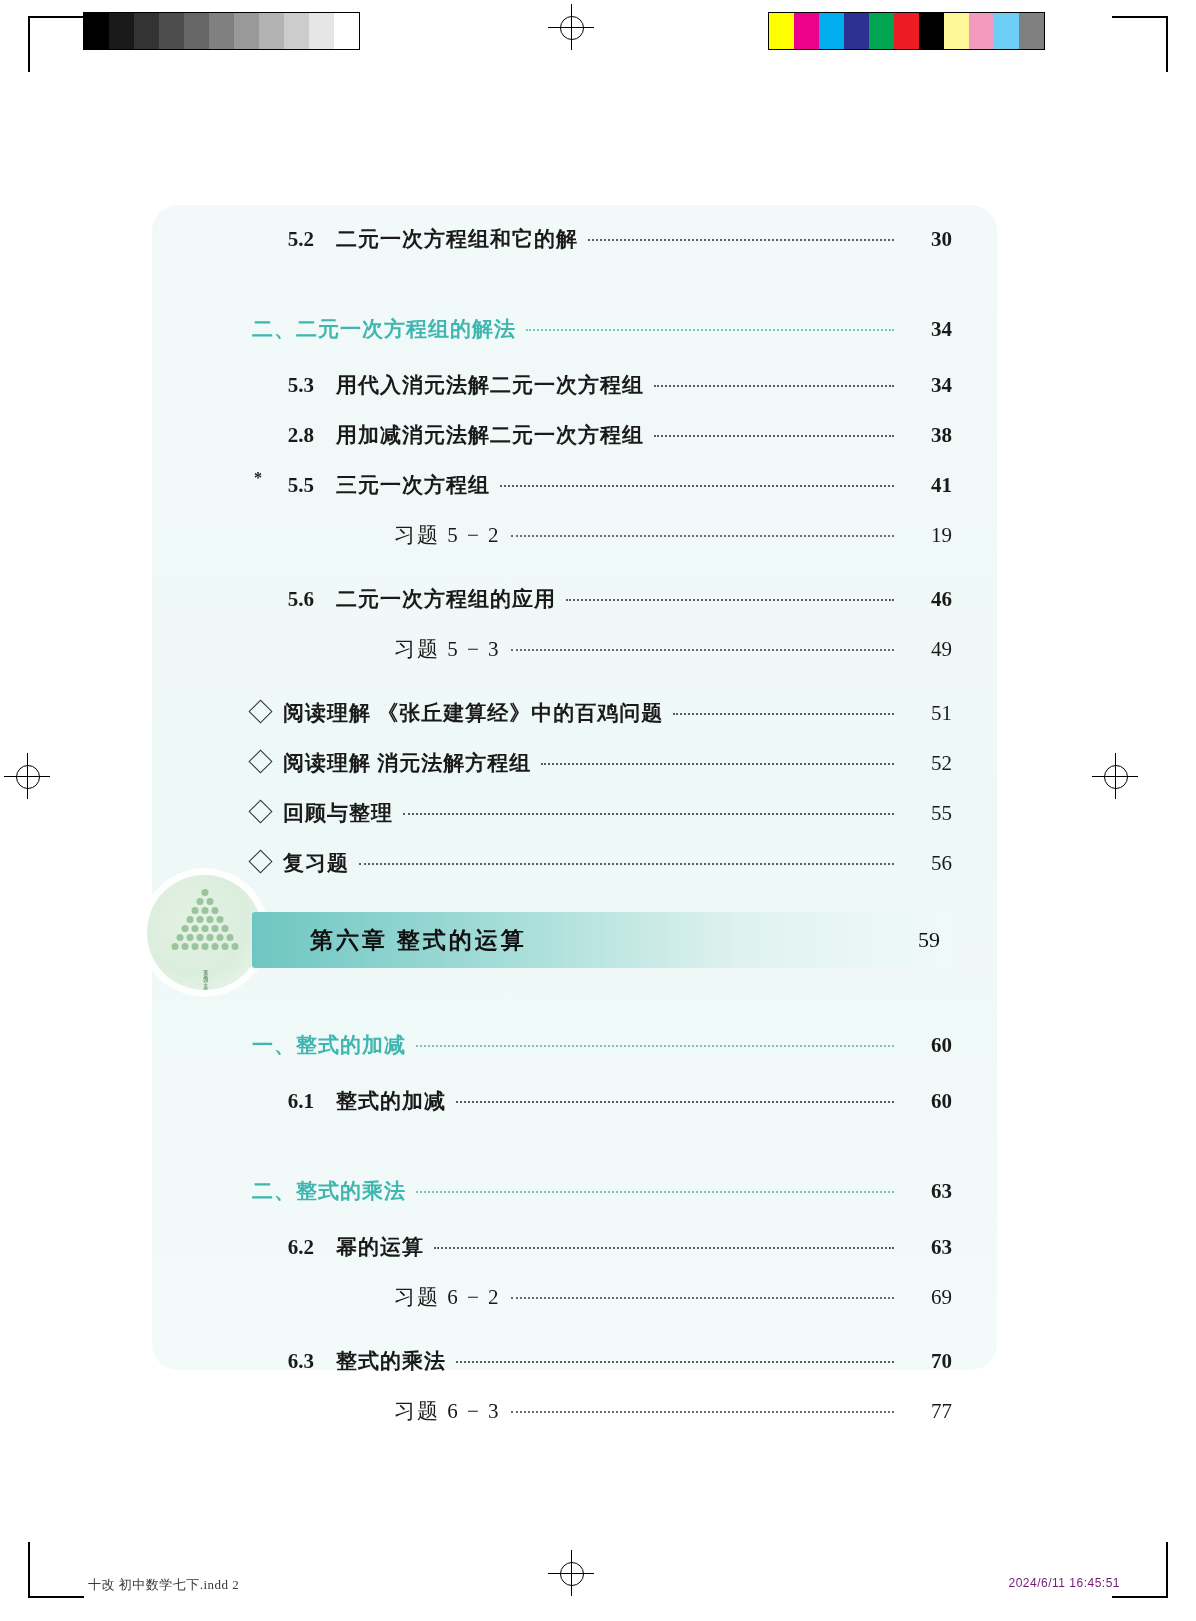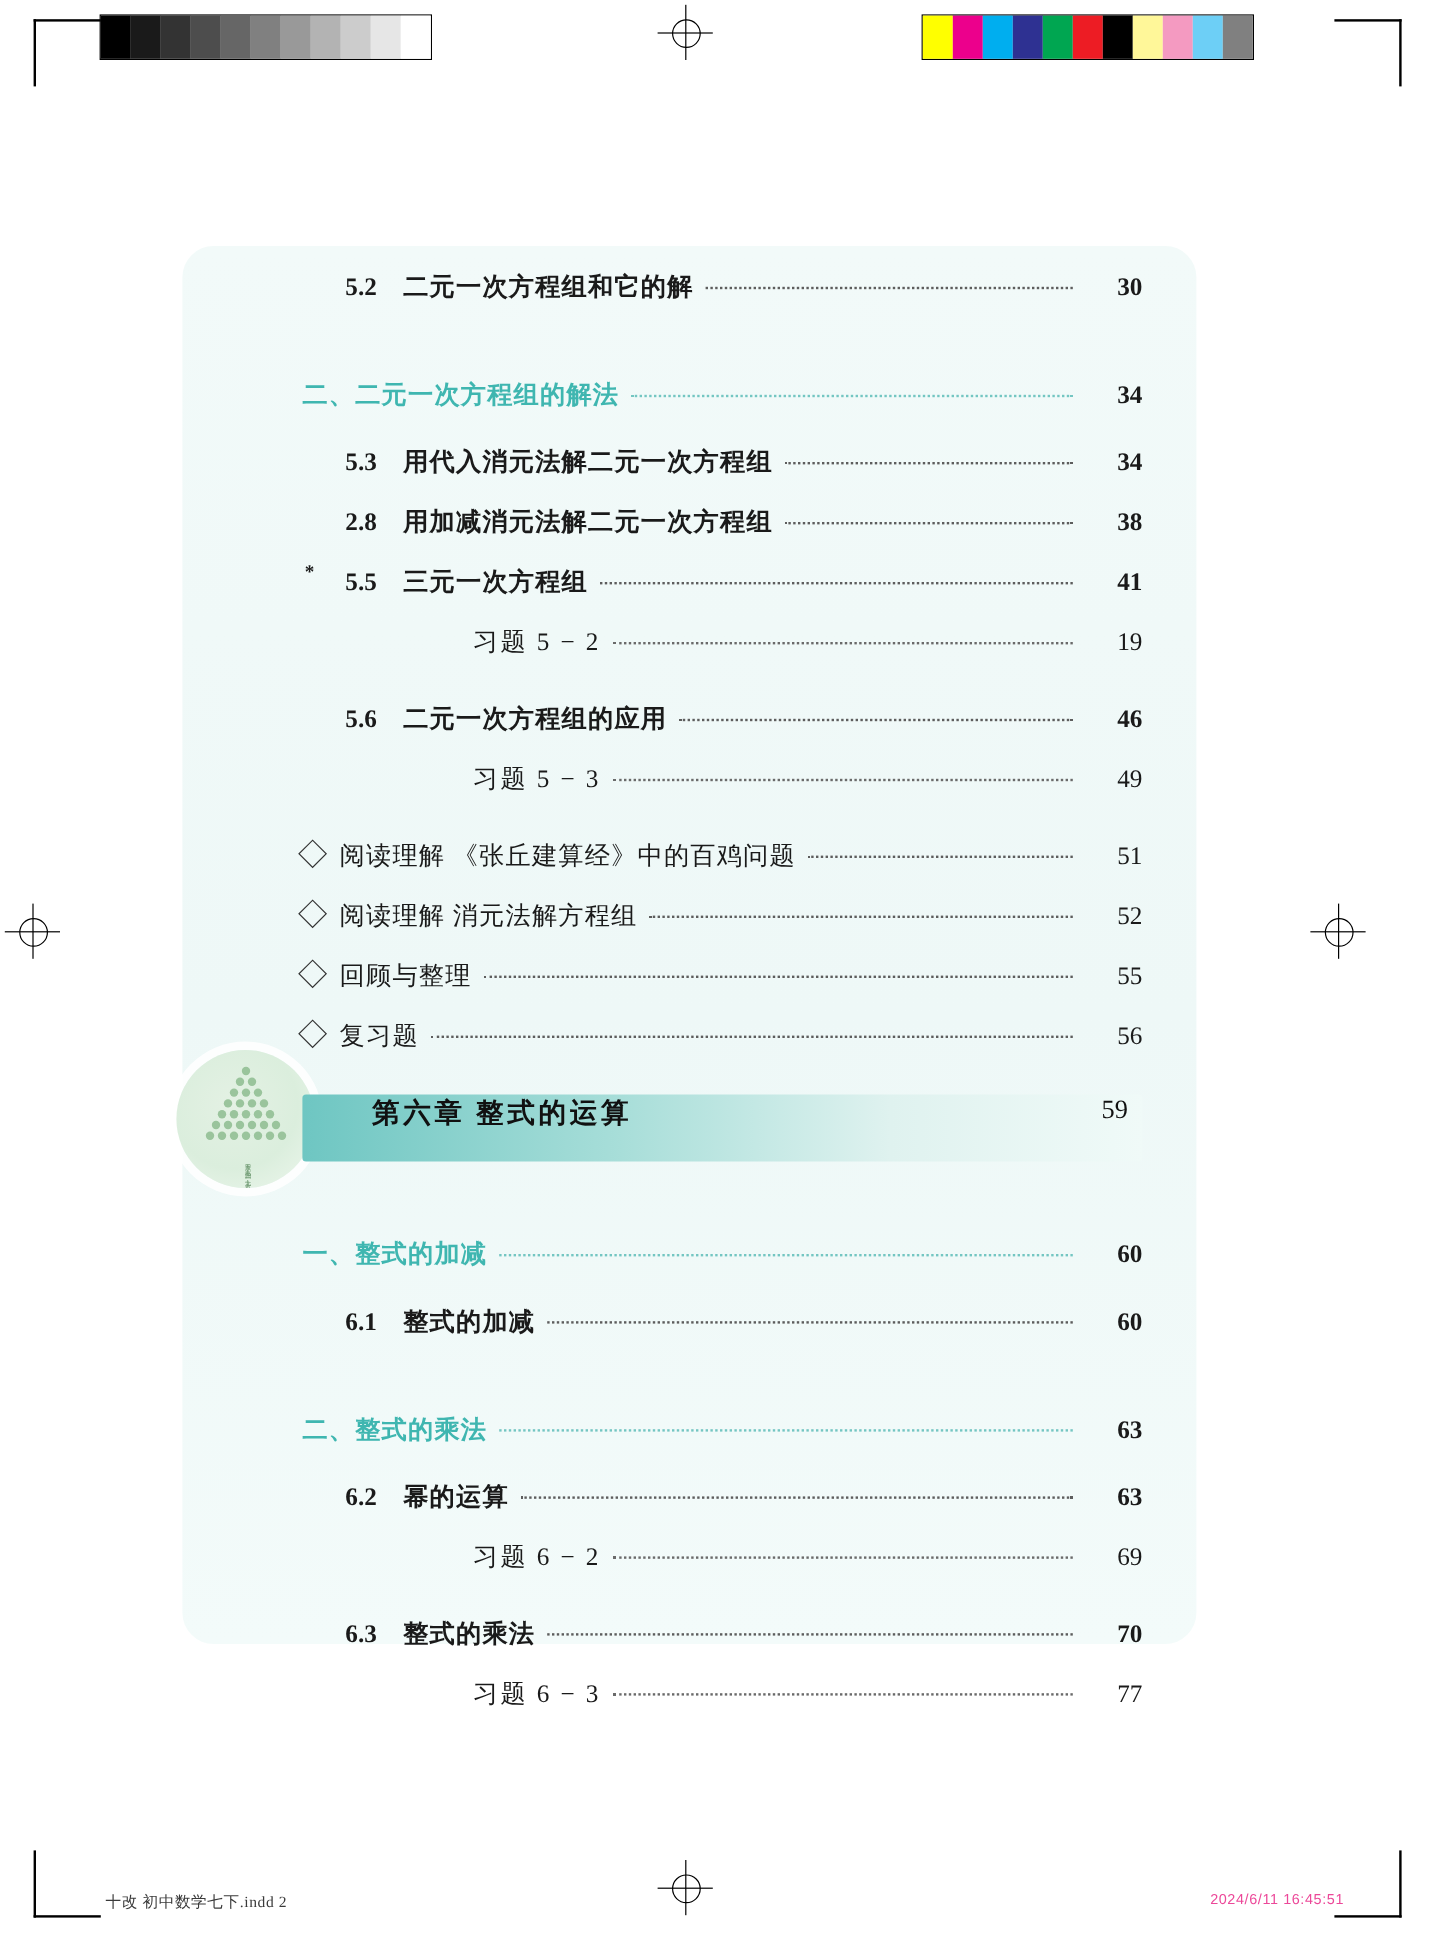--- a/index.html
+++ b/index.html
@@ -196,21 +196,21 @@
     letter-spacing: 1px;
   }
   .row.section .num { width: 0; }
   .row.section .page { color: #1a1a1a; }
   .row.section .dots { border-bottom: 2px dotted #74c6c2; }
 
   
   .row.diamond .num { width: 0; }
   .row.diamond .title {
     margin-left: 0;
-    font-weight: 400;
+    font-weight: 700;
     letter-spacing: 1px;
   }
   .row.diamond .page { font-weight: 400; }
   .diamond-glyph {
     display: inline-block;
     width: 15px;
     height: 15px;
     border: 1.6px solid #333;
     transform: rotate(45deg);
     margin-right: 14px;
@@ -232,21 +232,21 @@
   }
   .chapter-banner {
     position: absolute;
     left: 100px;
     top: 17px;
     width: 700px;
     height: 56px;
     background: linear-gradient(90deg, #6ec6c2 0%, #a8ded9 38%, #dff2ef 70%, #f0faf8 100%);
     border-radius: 3px;
     display: flex;
-    align-items: flex-start;
+    align-items: center;
   }
   .chapter-banner .ch-title {
     margin-left: 58px;
     font-size: 23px;
     font-weight: 700;
     letter-spacing: 3px;
     color: #111;
   }
   .chapter-banner .ch-page {
     position: absolute;
@@ -318,21 +318,21 @@
     font-size: 13px;
     color: #3a3a3a;
     font-family: "Liberation Serif", serif;
     letter-spacing: 0.5px;
   }
   .footer-right {
     position: absolute;
     right: 76px;
     top: 1576px;
     font-size: 12px;
-    color: #ec4899;
+    color: #701a75;
     font-family: "Liberation Sans", sans-serif;
     letter-spacing: 0.5px;
   }
 </style>
 </head>
 <body>
 
 <div class="crop-corner cc-tl">
     <div class="h"></div>
     <div class="v"></div>

